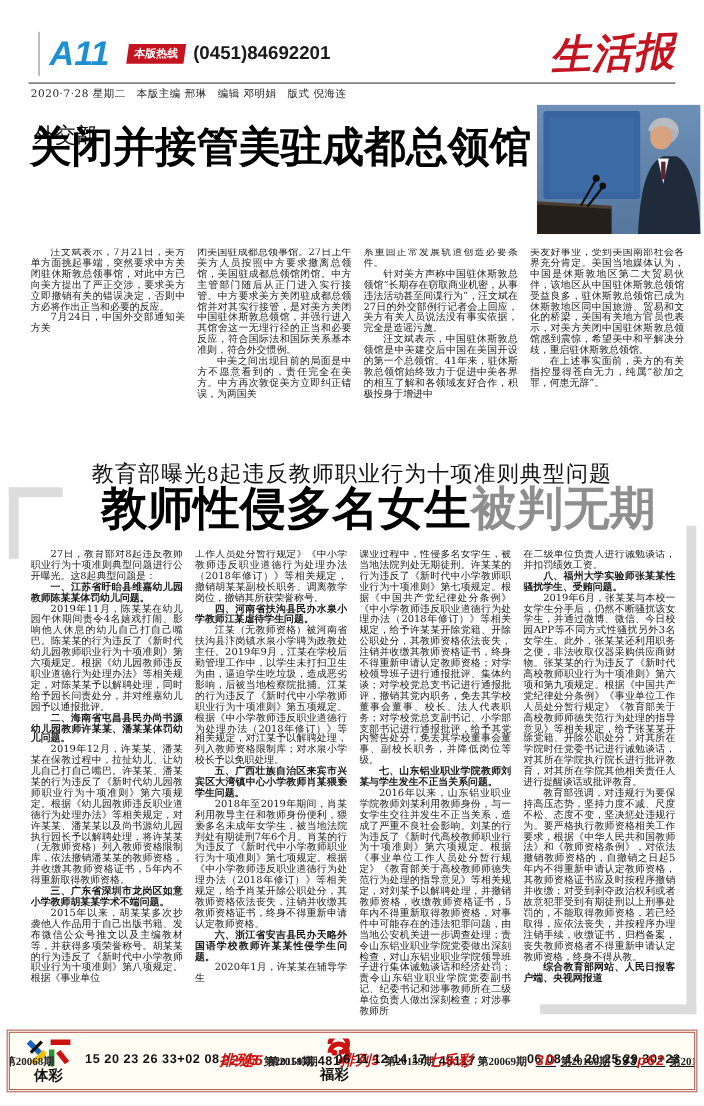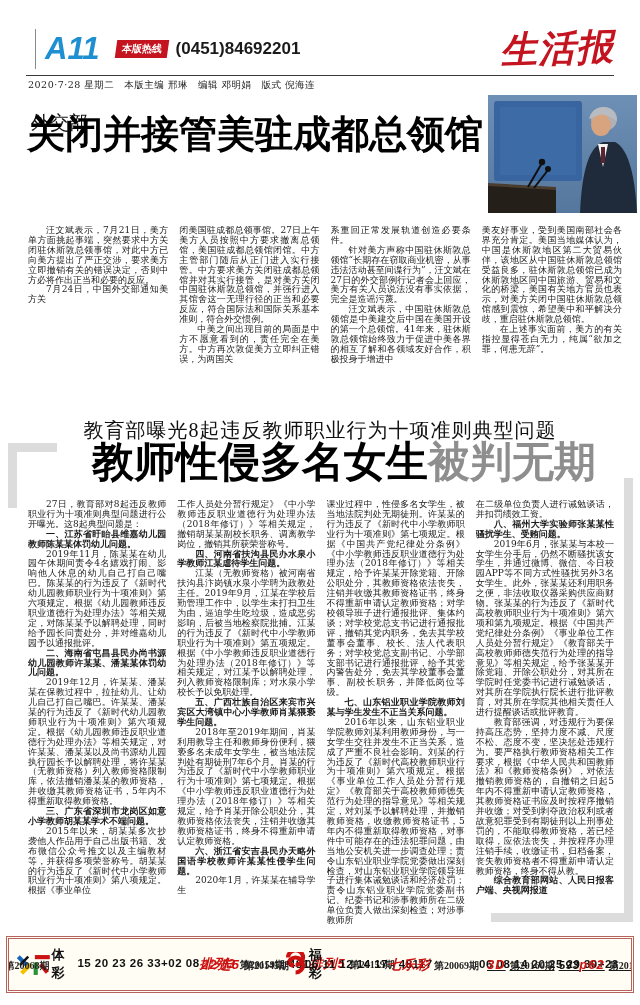--- a/index.html
+++ b/index.html
@@ -45,21 +45,21 @@
   .a2-head{position:absolute;top:439px;left:92px;font-size:42px;font-weight:900;line-height:1.1;
            font-family:"Liberation Sans",sans-serif;white-space:nowrap;}
   .a2-head .black{color:#000000;}
   .a2-head .gray{color:#8e8e8e;}
   .a2-body{top:500px;left:28px;width:586px;height:424px;}
 
   
   .lottery{position:absolute;left:6px;right:6px;top:936px;height:57px;border:3px double #b5635c;
            background:#fffdf4;display:flex;align-items:center;padding:2px 6px;box-sizing:border-box;gap:8px;
            font-family:"Liberation Sans",sans-serif;overflow:hidden;}
-  .lot-brand{display:flex;align-items:center;width:58px;flex:none;}
+  .lot-brand{display:flex;flex-direction:column;align-items:center;width:58px;flex:none;}
   .brand-label{font-size:13px;font-weight:bold;font-family:"Liberation Serif",serif;color:#111;margin-top:-2px;}
   .lot-group{display:flex;flex-direction:row;justify-content:center;gap:0px;flex:none;}
   .lot-row{display:flex;align-items:baseline;gap:4px;white-space:nowrap;line-height:13px;}
   .lot-name{color:#cc1111;font-weight:900;font-style:italic;font-size:13px;letter-spacing:1px;}
   .lot-name.big{font-size:16px;}
   .lot-issue{font-size:10px;font-family:"Liberation Serif",serif;color:#222;font-weight:bold;}
   .lot-nums{font-weight:bold;font-size:11.5px;color:#111;letter-spacing:.5px;}
   .nums-indent{padding-left:28px;}
   .push{margin-left:auto;}
 </style>

